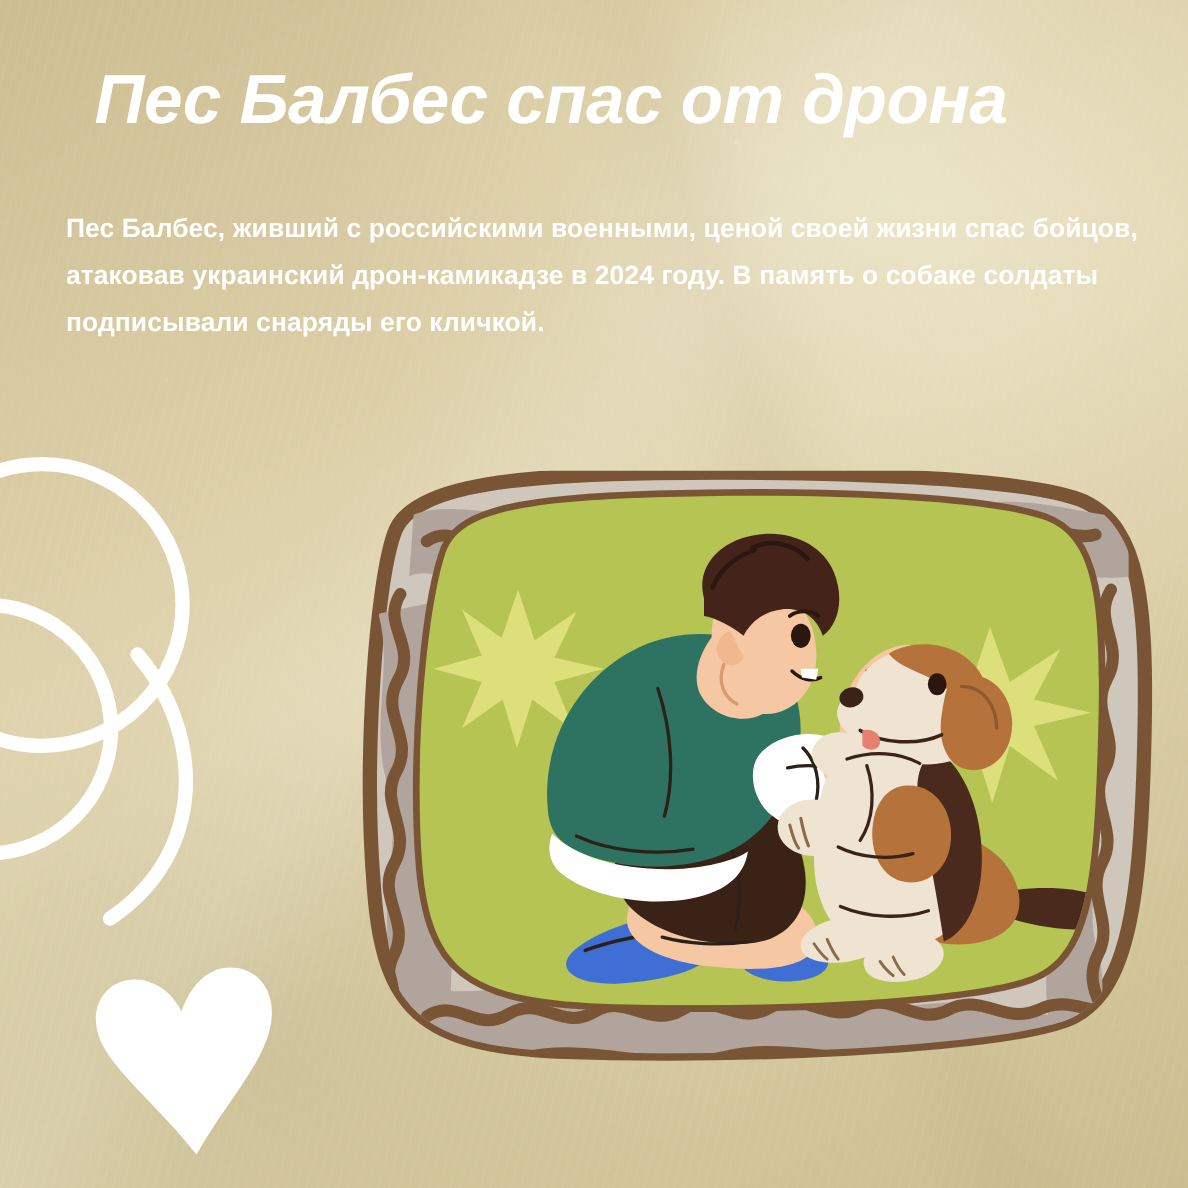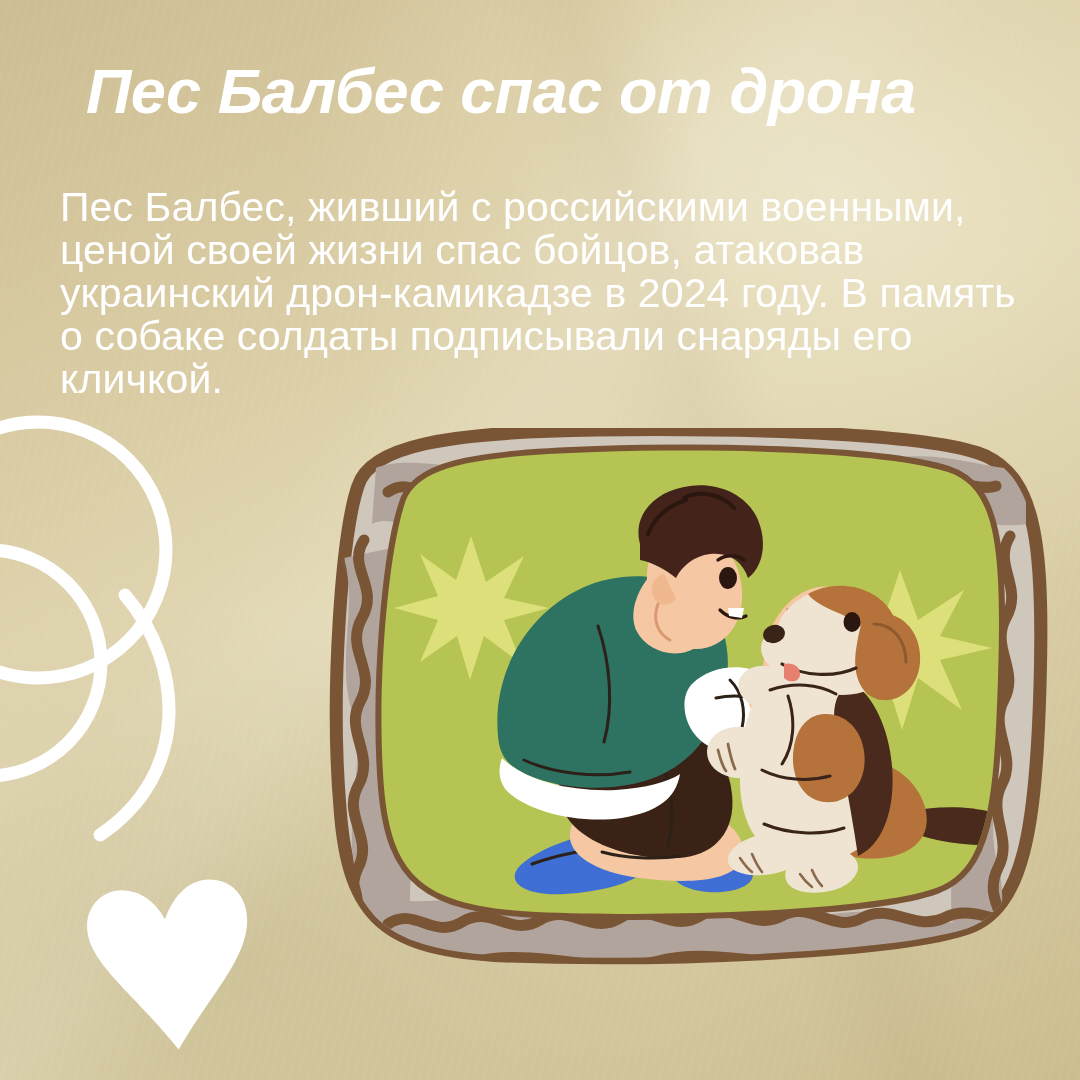--- a/index.html
+++ b/index.html
@@ -41,21 +41,21 @@
   
   .headline{
     position:absolute;left:60px;top:58px;width:980px;
     color:#ffffff;font-weight:700;font-style:italic;
     font-size:63px;line-height:1.05;letter-spacing:-.5px;
     white-space:nowrap;
     margin-left:26px;
   }
   .bodytext{
     position:absolute;left:60px;top:186px;width:975px;
-    color:#ffffff;font-weight:400;font-size:41px;line-height:43px;
+    color:#ffffff;font-weight:700;font-size:24px;line-height:43px;
     letter-spacing:.1px;
   }
 
   
   .deco{position:absolute;left:-130px;top:415px;width:420px;height:450px;}
   .heart{position:absolute;left:78px;top:872px;width:185px;height:182px;}
 
   
   .illo{position:absolute;left:296px;top:428px;width:760px;height:540px;}
 </style>

